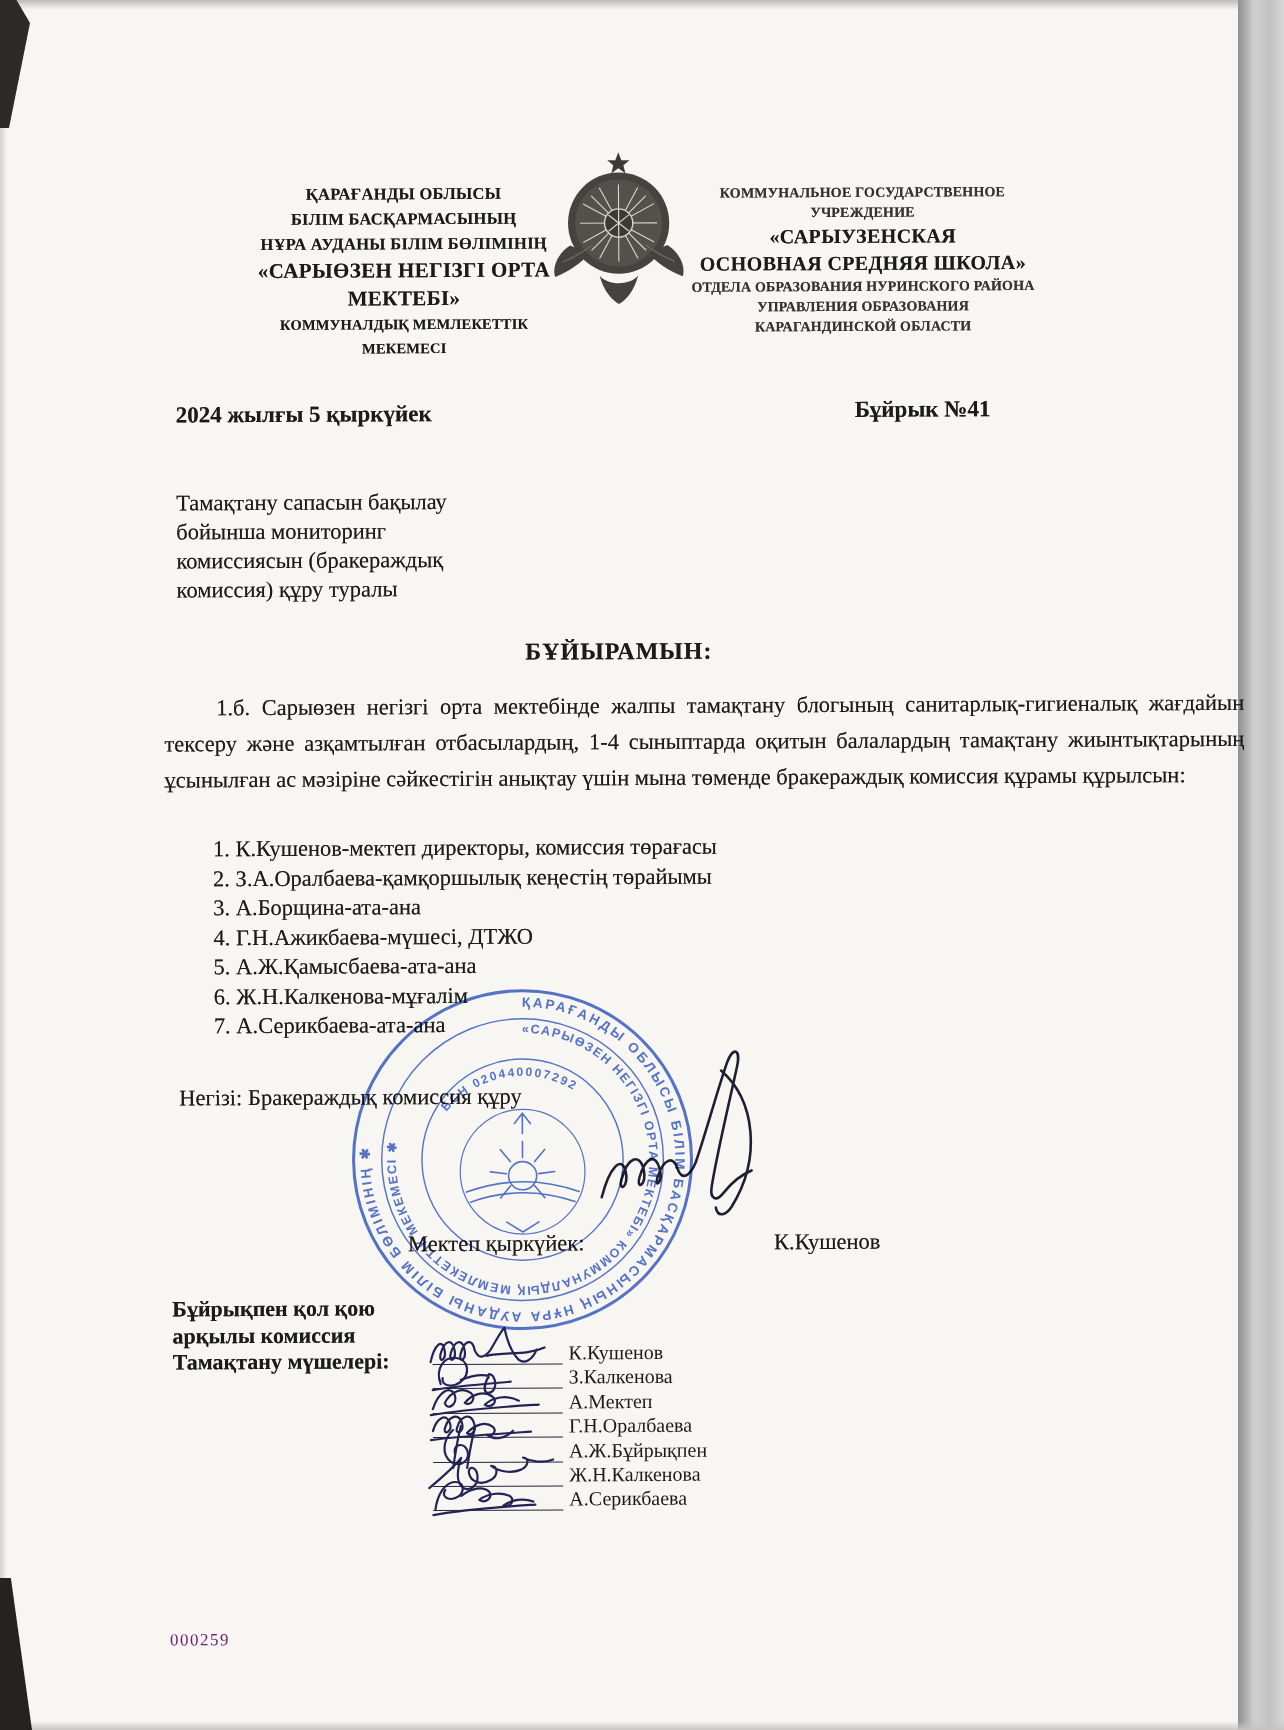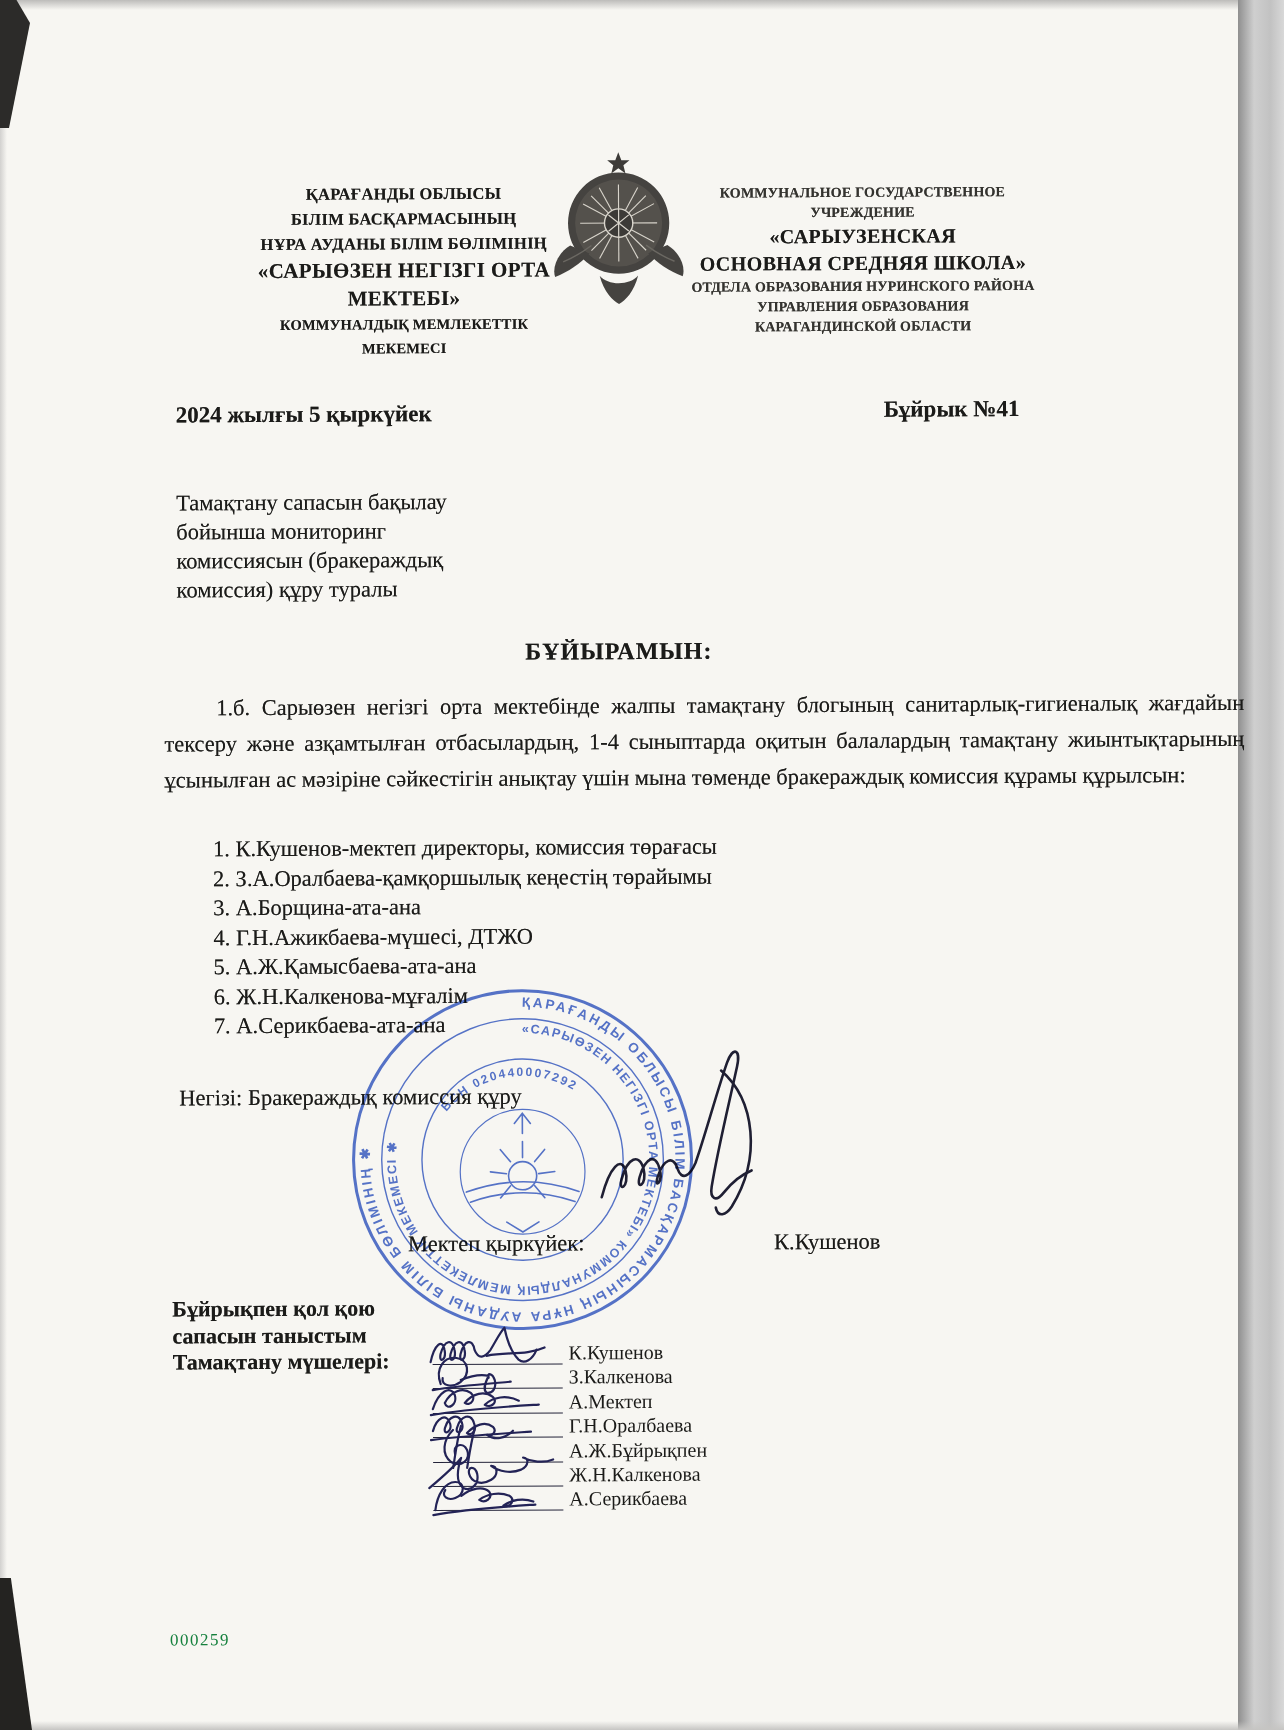--- a/index.html
+++ b/index.html
@@ -24,42 +24,42 @@
   .org-left{position:absolute;left:250px;top:180px;width:314px;text-align:center;font-weight:700;}
   .org-left .s{font-size:16.5px;line-height:25px;letter-spacing:.3px;}
   .org-left .b{font-size:21px;line-height:28px;letter-spacing:.4px;}
   .org-left .t{font-size:14.5px;line-height:24px;letter-spacing:.2px;}
   .org-right{position:absolute;left:694px;top:184px;width:344px;text-align:center;font-weight:700;}
   .org-right .s{font-size:14px;line-height:20px;color:#34332f;letter-spacing:.2px;}
   .org-right .b{font-size:20px;line-height:27px;letter-spacing:.4px;}
   .emblem{position:absolute;left:556px;top:148px;width:132px;height:162px;}
   
   .date{position:absolute;left:178px;top:400px;font-size:23px;font-weight:700;}
-  .orderno{position:absolute;left:886px;top:398px;font-size:23px;font-weight:700;}
+  .orderno{position:absolute;left:857px;top:398px;font-size:23px;font-weight:700;}
   .subject{position:absolute;left:178px;top:486px;font-size:22.5px;line-height:29px;width:430px;}
   .heading{position:absolute;left:0;top:638px;width:1240px;text-align:center;
     font-size:24px;font-weight:700;letter-spacing:1px;}
   .para{position:absolute;left:165px;top:688px;width:1080px;font-size:22.5px;line-height:36px;
     text-align:justify;text-indent:52px;}
   .commission{position:absolute;left:213px;top:832px;font-size:22.5px;line-height:29.5px;}
   .basis{position:absolute;left:178px;top:1083px;font-size:22.5px;}
   
   .stamp{position:absolute;left:346px;top:984px;width:350px;height:350px;
     mix-blend-mode:multiply;opacity:.92;}
   .director-label{position:absolute;left:406px;top:1230px;font-size:22.5px;}
   .director-name{position:absolute;left:772px;top:1230px;font-size:22.5px;}
   .director-sig{position:absolute;left:592px;top:1042px;width:200px;height:200px;}
   .ack{position:absolute;left:170px;top:1294px;font-size:22px;line-height:26.5px;font-weight:700;}
   .sign-rows{position:absolute;left:430px;top:1341px;}
   .sign-row{position:relative;height:24.4px;}
   .sig-line{display:inline-block;width:130px;border-bottom:1.6px solid #24243a;
     vertical-align:bottom;height:20px;}
   .sig-scribble{position:absolute;left:-6px;top:-16px;width:150px;height:44px;overflow:visible;}
   .sig-name{display:inline-block;margin-left:6px;font-size:20px;vertical-align:bottom;}
-  .doc-number{position:absolute;left:166px;top:1628px;font-size:17px;letter-spacing:1.5px;color:#15803d;}
+  .doc-number{position:absolute;left:166px;top:1628px;font-size:17px;letter-spacing:1.5px;color:#701a75;}
   .sig-stroke{fill:none;stroke:#232356;stroke-width:2.2;stroke-linecap:round;stroke-linejoin:round;}
   .stamp-stroke{fill:none;stroke:#4666c2;stroke-linecap:round;}
   .stamp-text{fill:#4666c2;font-family:"Liberation Sans",sans-serif;font-weight:700;}
 </style>
 </head>
 <body>
 
 <div class="page">
 
   <div class="edge-top"></div>
@@ -186,21 +186,21 @@
         </g>
         <path d="M118,206 Q174,186 230,206"></path>
         <path d="M122,216 Q174,198 226,216"></path>
         <path d="M158,236 L174,246 L190,236"></path>
         <path d="M166,138 L174,128 L182,138 M174,128 L174,148"></path>
       </g>
     </svg>
 
     <div class="ack inky">
       <div>Бұйрықпен қол қою</div>
-      <div>сапасын таныстым</div>
+      <div>арқылы комиссия</div>
       <div>Тамақтану мүшелері:</div>
     </div>
 
     <div class="sign-rows">
       <div class="sign-row">
         <span class="sig-line">
           <svg class="sig-scribble" viewBox="0 0 150 44">
             <path class="sig-stroke" d="M4,36 C8,18 16,12 18,24 C20,34 12,38 14,28 C18,14 26,12 28,24 C30,34 22,38 24,28 C28,14 36,12 38,24 C40,34 32,38 34,28 C38,14 46,12 48,24 C52,34 58,32 64,24 C70,14 74,6 78,2 C80,12 84,26 92,34 C98,39 106,34 110,24"></path>
             <path class="sig-stroke" d="M60,30 C80,26 100,30 118,22"></path>
           </svg></span><span class="sig-name">К.Кушенов</span>

